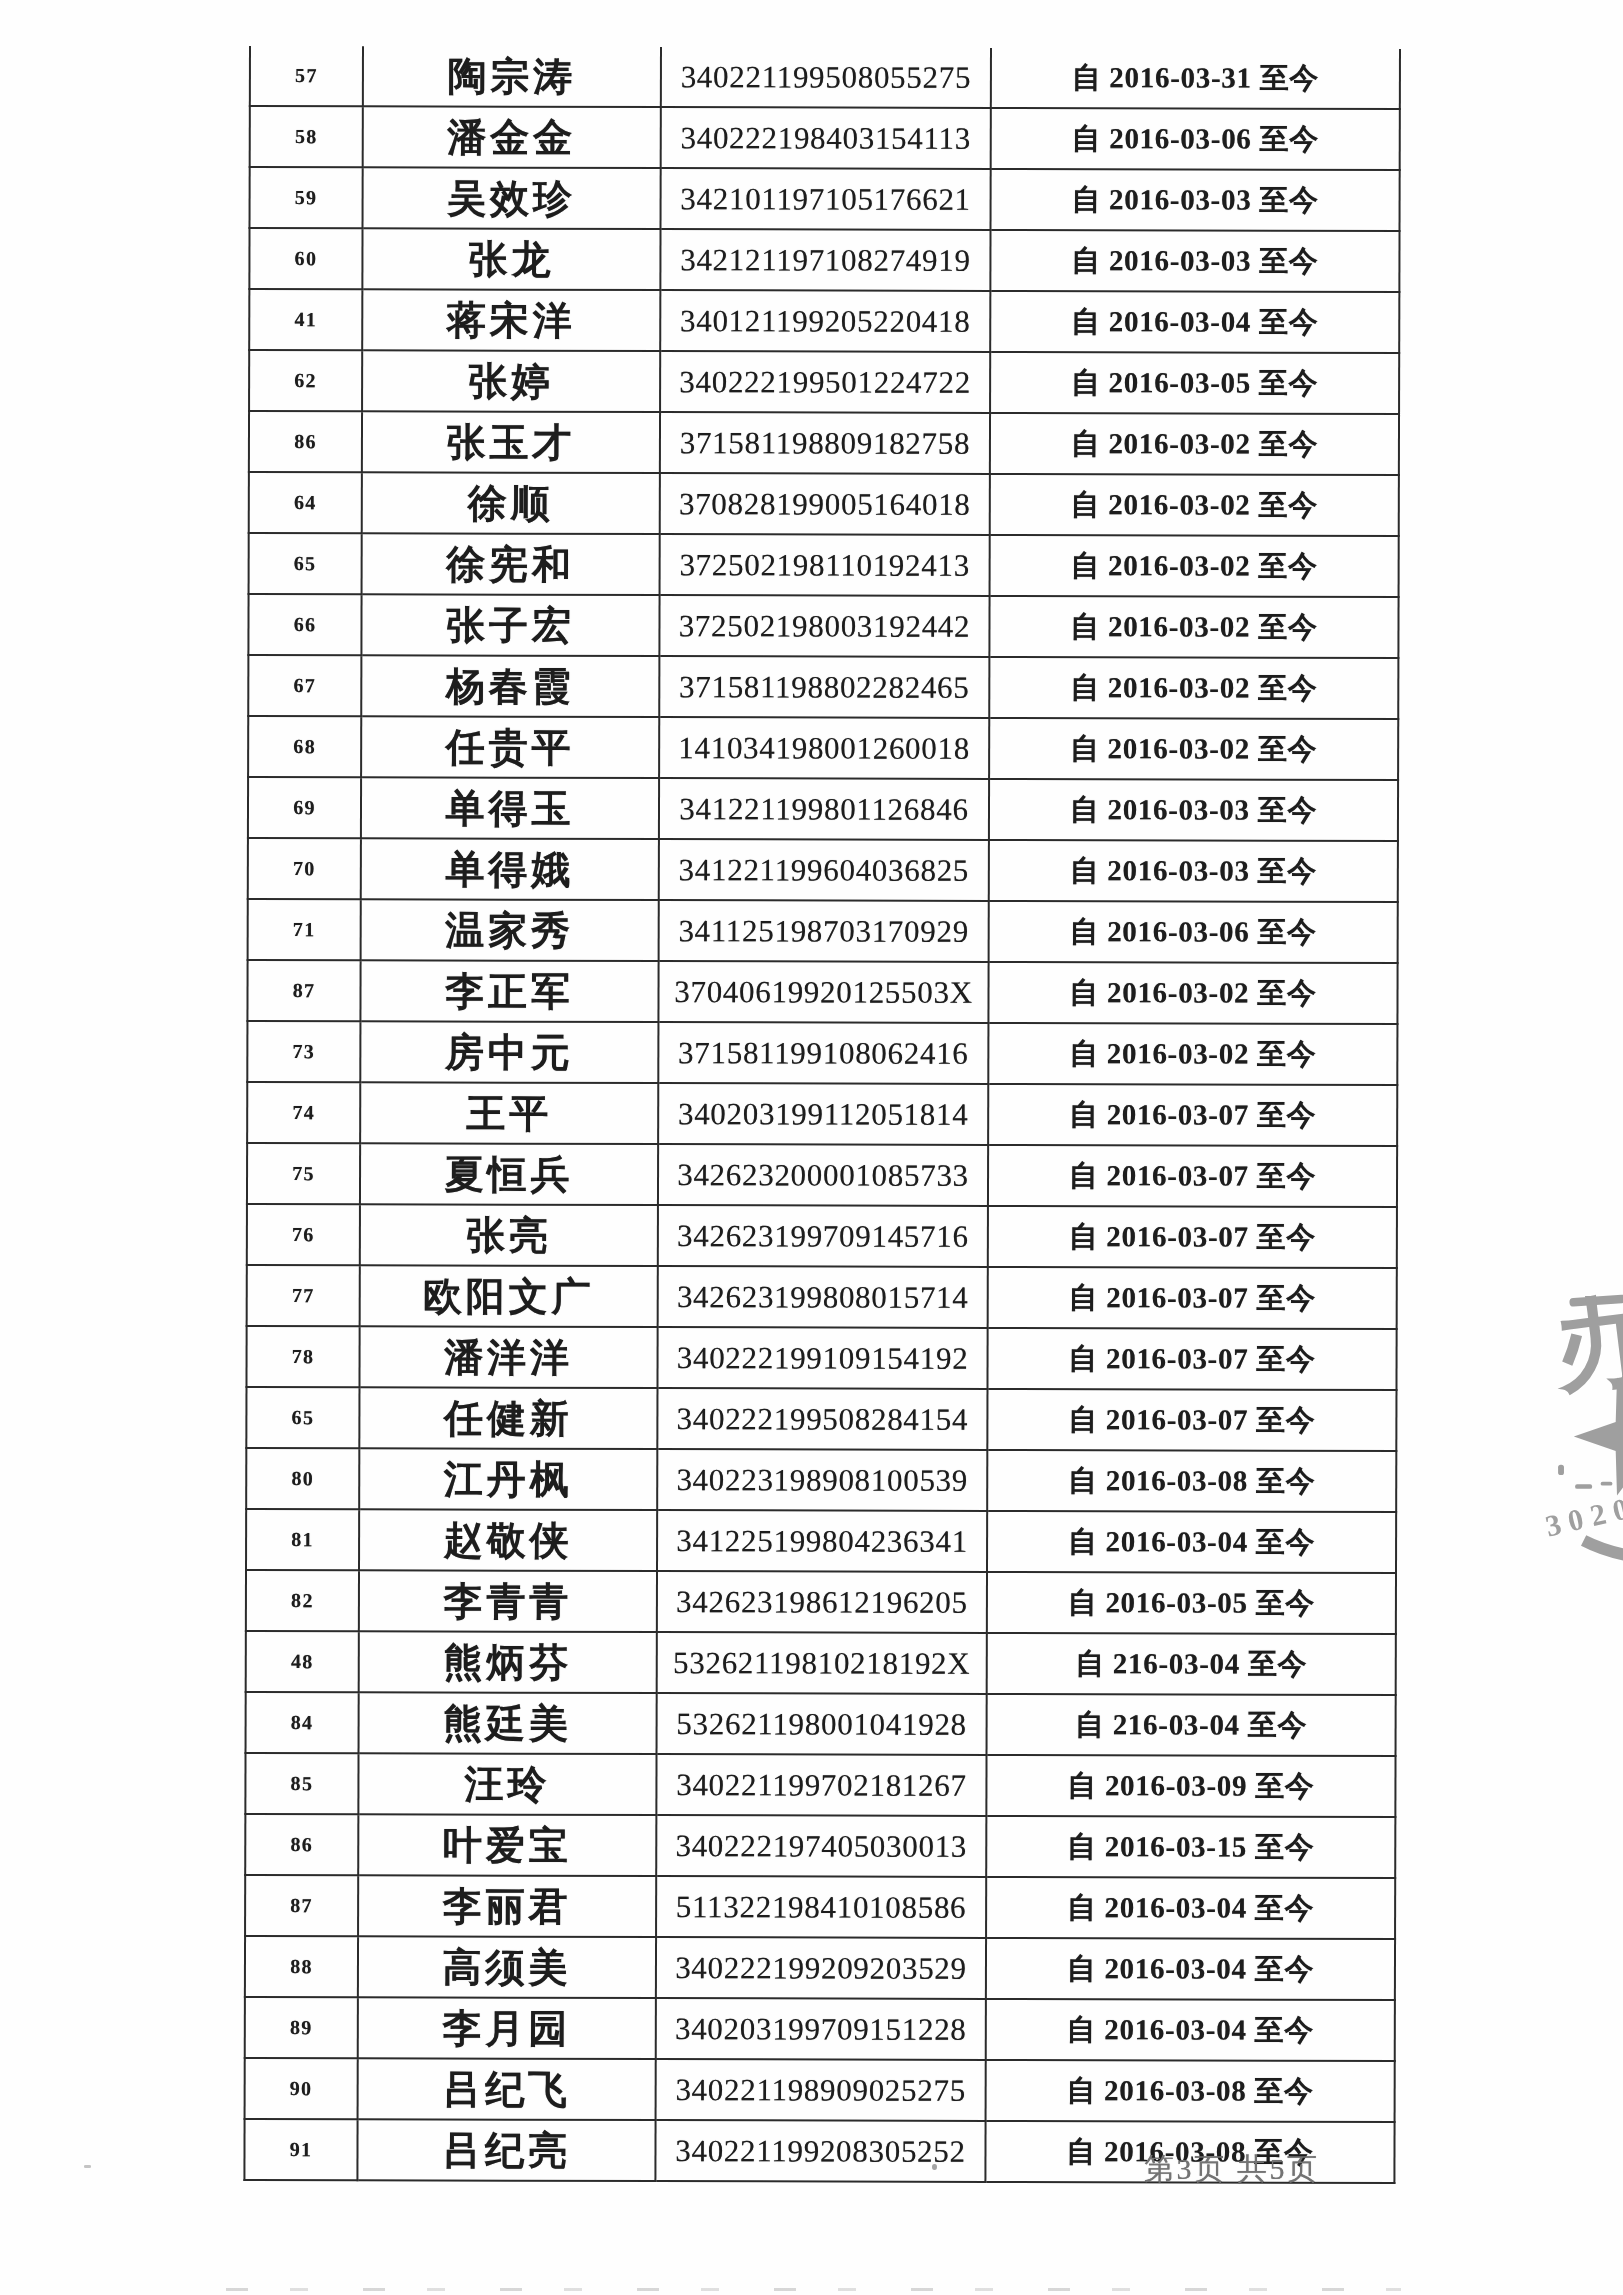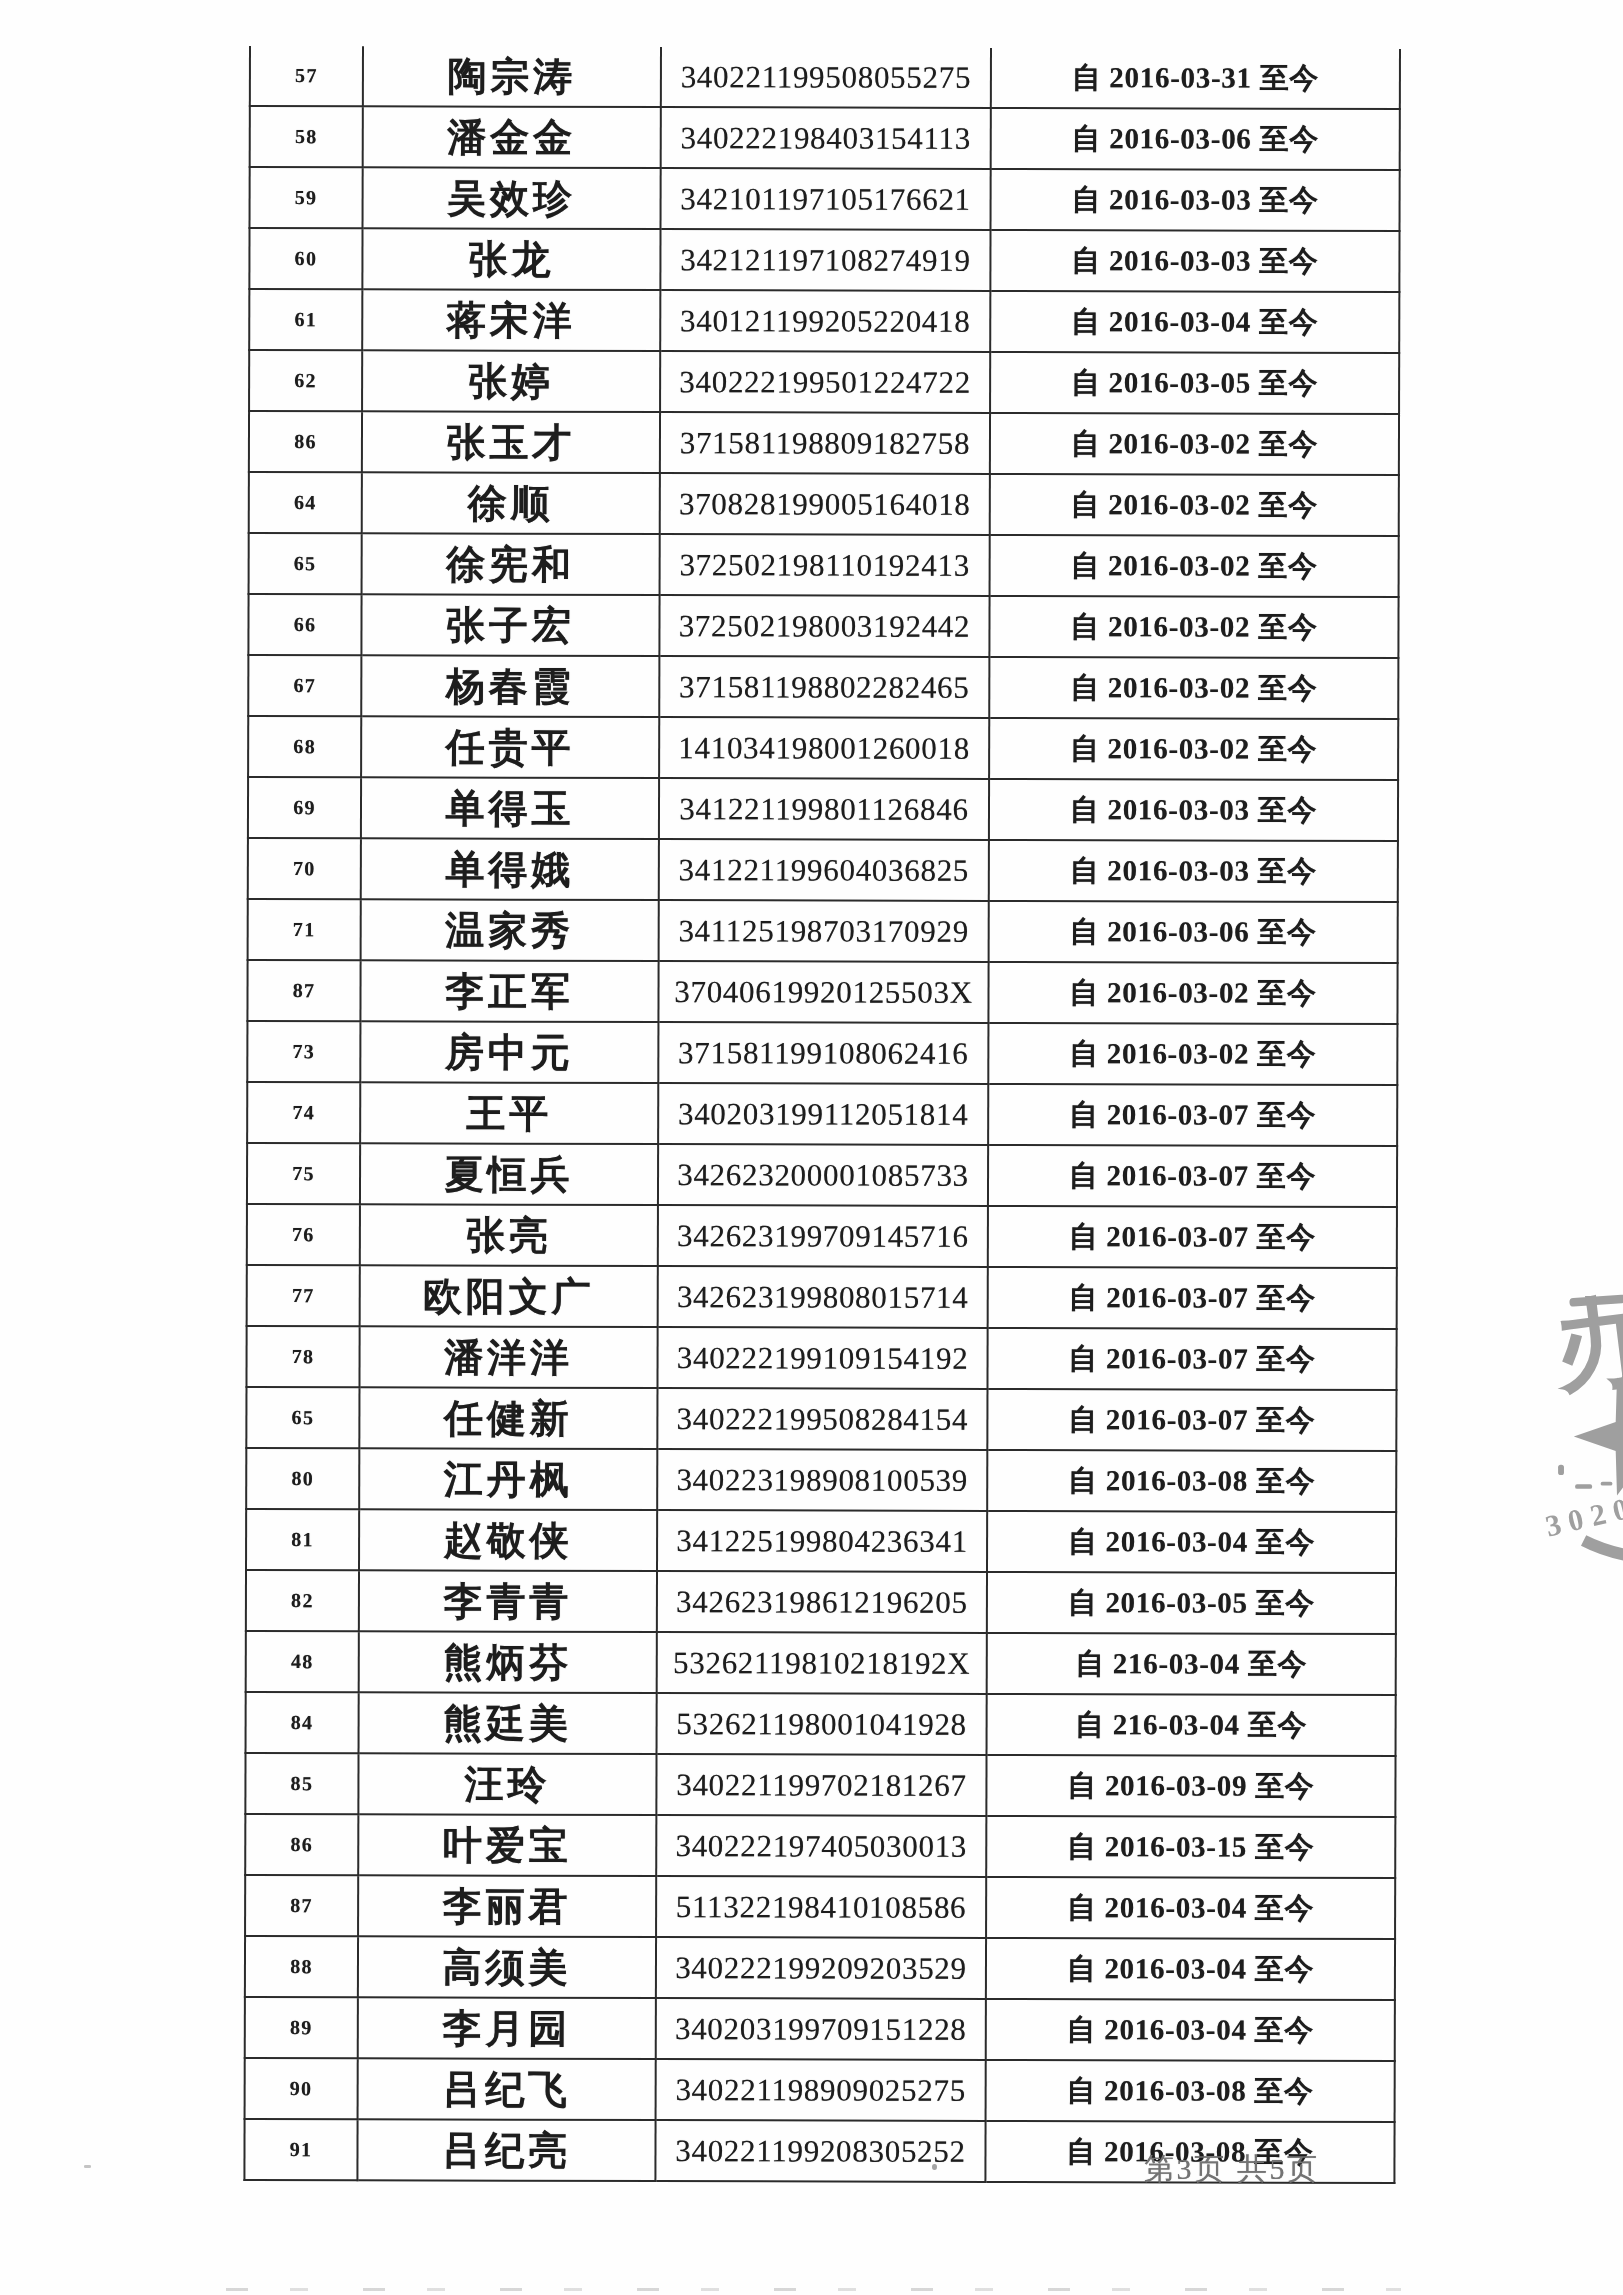--- a/index.html
+++ b/index.html
@@ -117,21 +117,21 @@
     </tr>
 
     <tr>
       <td class="c-no">60</td>
       <td class="c-name">张龙</td>
       <td class="c-id">342121197108274919</td>
       <td class="c-period">自 2016-03-03 至今</td>
     </tr>
 
     <tr>
-      <td class="c-no">61</td>
+      <td class="c-no">41</td>
       <td class="c-name">蒋宋洋</td>
       <td class="c-id">340121199205220418</td>
       <td class="c-period">自 2016-03-04 至今</td>
     </tr>
 
     <tr>
       <td class="c-no">62</td>
       <td class="c-name">张婷</td>
       <td class="c-id">340222199501224722</td>
       <td class="c-period">自 2016-03-05 至今</td>

